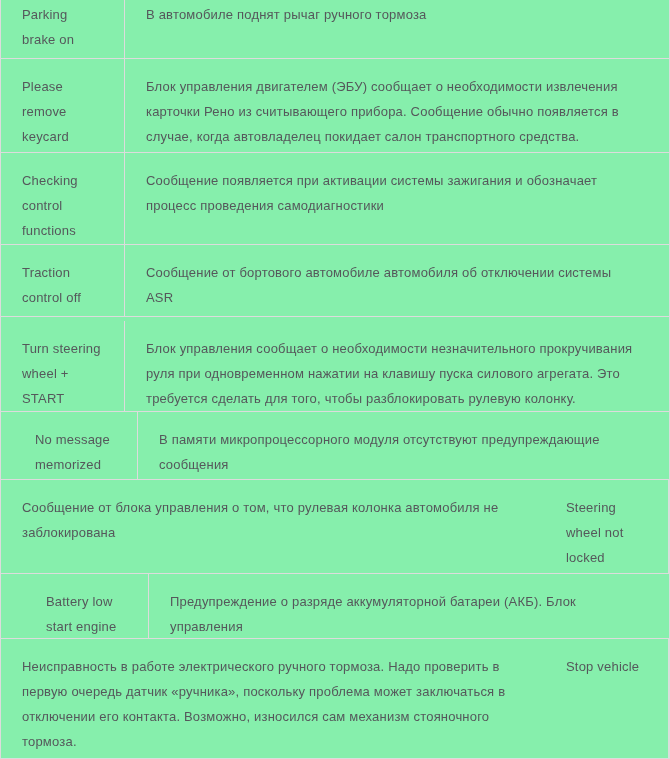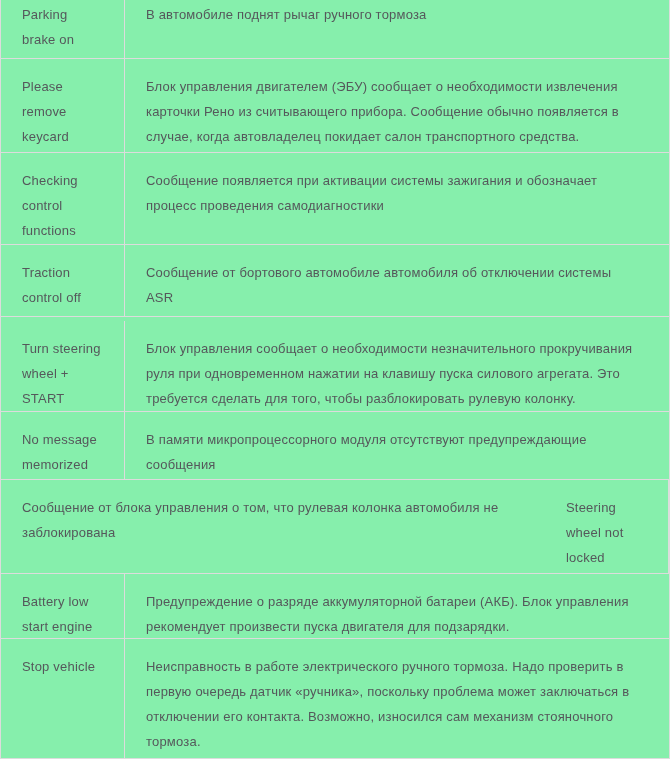--- a/index.html
+++ b/index.html
@@ -22,23 +22,23 @@
     display: flex;
     box-sizing: border-box;
     border-bottom: 1px solid #dcdcdc;
     overflow: hidden;
   }
   .t-row:nth-child(1) { height: 59px; }
   .t-row:nth-child(2) { height: 94px; }
   .t-row:nth-child(3) { height: 92px; }
   .t-row:nth-child(4) { height: 72px; }
   .t-row:nth-child(5) { height: 95px; align-items: flex-end; }
-  .t-row:nth-child(6) { height: 68px; }
+  .t-row:nth-child(6) { height: 68px; padding-left: 13px; }
   .t-row:nth-child(7) { height: 94px; }
-  .t-row:nth-child(8) { height: 65px; }
+  .t-row:nth-child(8) { height: 65px; padding-left: 24px; }
   .t-row:nth-child(9) { height: 120px; }
   .cell {
     box-sizing: border-box;
     white-space: pre-line;
     font-size: 13px;
     line-height: 25px;
     letter-spacing: 0.2px;
     overflow: hidden;
   }
   .cell-message {
@@ -104,19 +104,19 @@
 wheel not
 locked</div>
   </div>
   <div class="t-row">
     <div class="cell cell-message">Battery low
 start engine</div>
     <div class="cell cell-desc">Предупреждение о разряде аккумуляторной батареи (АКБ). Блок управления
 рекомендует произвести пуска двигателя для подзарядки.</div>
   </div>
   <div class="t-row">
-    <div class="cell cell-message">Stop vehicle</div>
     <div class="cell cell-desc">Неисправность в работе электрического ручного тормоза. Надо проверить в
 первую очередь датчик «ручника», поскольку проблема может заключаться в
 отключении его контакта. Возможно, износился сам механизм стояночного
 тормоза.</div>
+    <div class="cell cell-message">Stop vehicle</div>
   </div>
 </div>
 
 </body></html>

